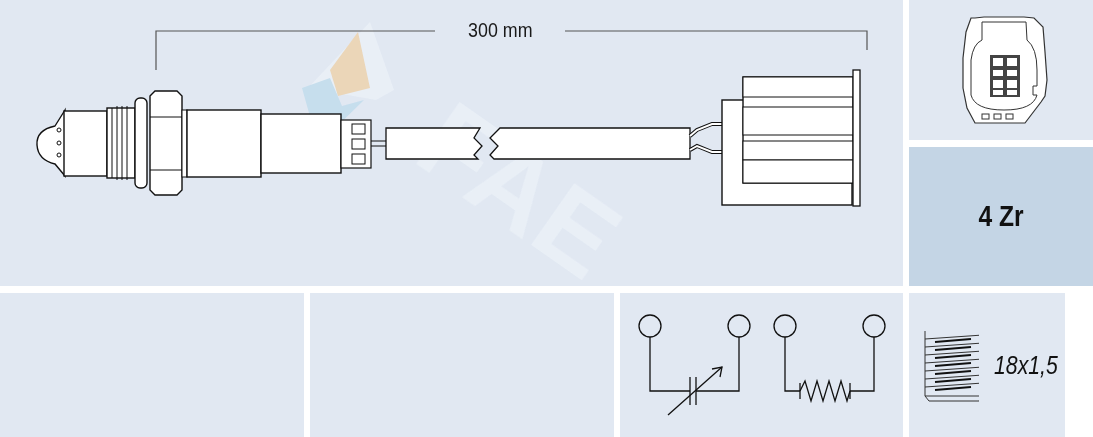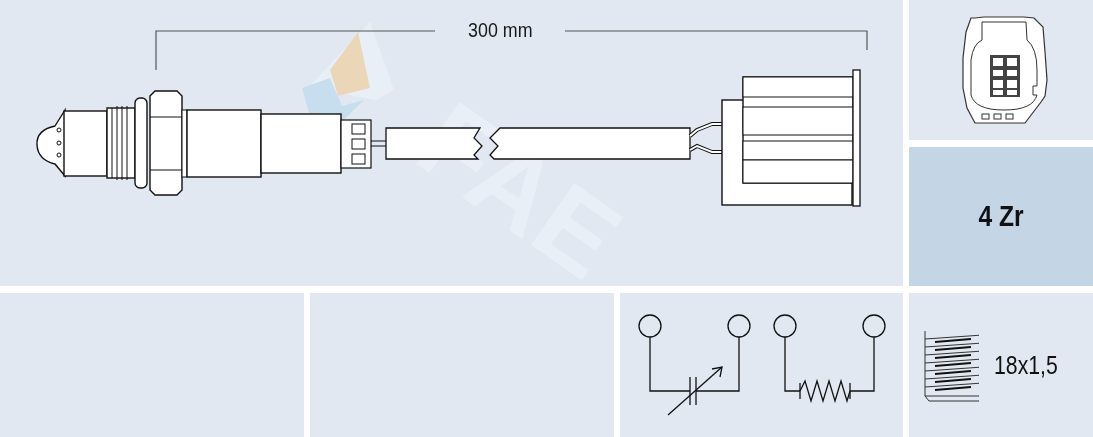--- a/index.html
+++ b/index.html
@@ -119,21 +119,21 @@
       <circle cx="254" cy="33" r="11"></circle>
       <polyline points="165,44 165,98 180,98"></polyline>
       <polyline points="180,90 180,106"></polyline>
       <polyline points="180,98 185,88 191,108 197,88 203,108 209,88 215,108 221,88 227,108 230,98"></polyline>
       <polyline points="230,90 230,106"></polyline>
       <polyline points="230,98 254,98 254,44"></polyline>
     </g>
   </svg>
 </div>
 
-<div class="panel" style="left:909px;top:293px;width:184px;height:144px;">
+<div class="panel" style="left:909px;top:293px;width:156px;height:144px;font-style:italic;">
   <svg width="70" height="144" viewBox="0 0 70 144">
     <g stroke="#333" stroke-width="1" fill="none">
       <line x1="16" y1="38" x2="16" y2="103"></line>
       <line x1="74" y1="38" x2="74" y2="103"></line>
       <polyline points="16,103 20,108 70,108 74,103"></polyline>
       <line x1="16" y1="103" x2="74" y2="103"></line>
       <line x1="16" y1="46" x2="74" y2="42"></line>
       <line x1="16" y1="54" x2="74" y2="50"></line>
       <line x1="16" y1="62" x2="74" y2="58"></line>
       <line x1="16" y1="70" x2="74" y2="66"></line>

